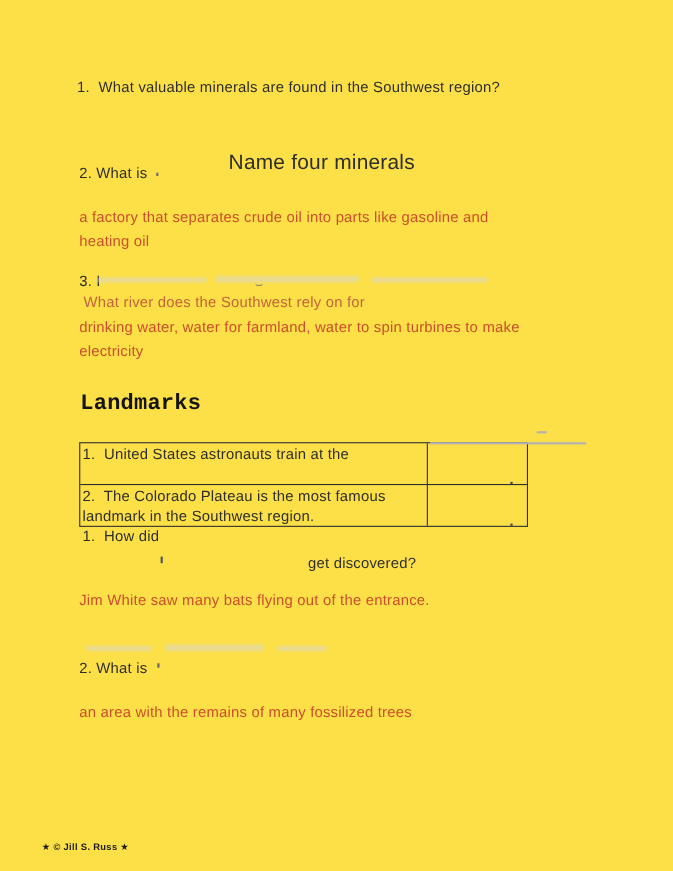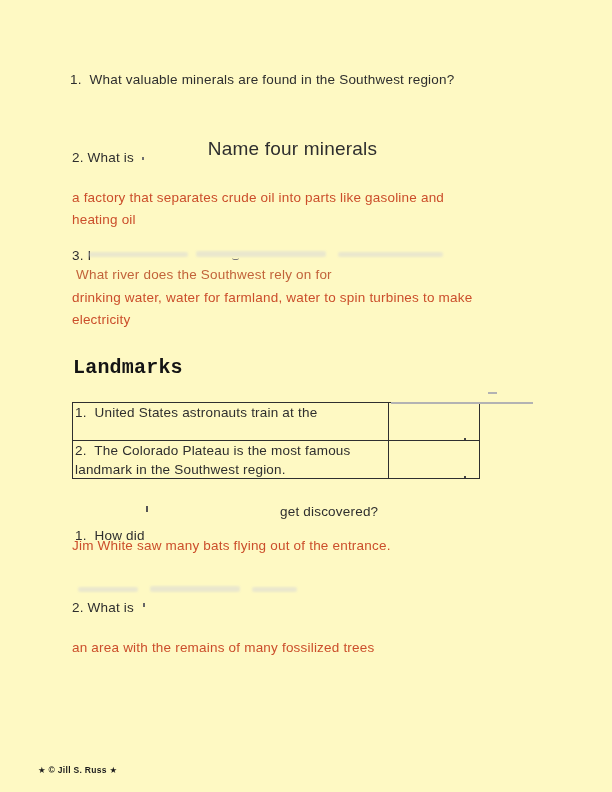--- a/index.html
+++ b/index.html
@@ -1,21 +1,21 @@
 <!DOCTYPE html>
 <html><head>
 <meta charset="utf-8">
 <style>
   * { margin: 0; padding: 0; box-sizing: border-box; }
   html, body { background: #ffffff; }
   .page {
     position: relative;
     width: 612px;
     height: 792px;
-    background: #fef9c3;
+    background: #fde047;
     overflow: hidden;
     font-family: "Liberation Sans", "DejaVu Sans", sans-serif;
   }
   .t {
     position: absolute;
     white-space: pre;
     font-size: 13.5px;
     letter-spacing: 0.2px;
     color: #2e2e2e;
     line-height: 1.2;
@@ -119,21 +119,21 @@
     <div class="t cell-line" style="top:59px;">landmark in the Southwest region.</div>
 
     <div class="t" style="left:320px; top:8px; width:145px;"></div>
     <div class="t" style="left:320px; top:46px; width:145px;"></div>
 
     <div class="gray-line" style="left:318px; top:-1px; width:142px; height:2px;"></div>
     <div class="mark" style="left:391px; top:35px; width:2px; height:2px; background:#444;"></div>
     <div class="mark" style="left:391px; top:73px; width:2px; height:2px; background:#444;"></div>
   </div>
 
-  <div class="t" style="left:75px; top:528px;text-align:right;">1.  How did</div>
+  <div class="t" style="left:75px; top:480px;text-align:right;">1.  How did</div>
   <div class="mark" style="left:146px; top:506px; width:1.5px; height:6px; background:#555;"></div>
   <div class="t" style="left:280px; top:504px;">get discovered?</div>
 
   <div class="t orange" style="left:72px; top:538px;">Jim White saw many bats flying out of the entrance.</div>
 
   <div class="residue" style="left:78px;  top:587px; width:60px; height:5px;"></div>
   <div class="residue" style="left:150px; top:586px; width:90px; height:6px;"></div>
   <div class="residue" style="left:252px; top:587px; width:45px; height:5px;"></div>
 
   <div class="t" style="left:72px; top:600px;">2. What is</div>

